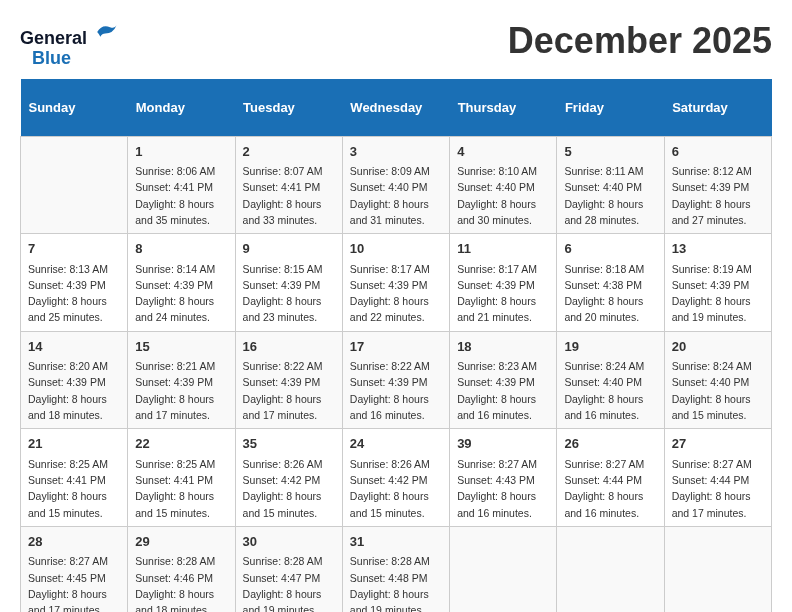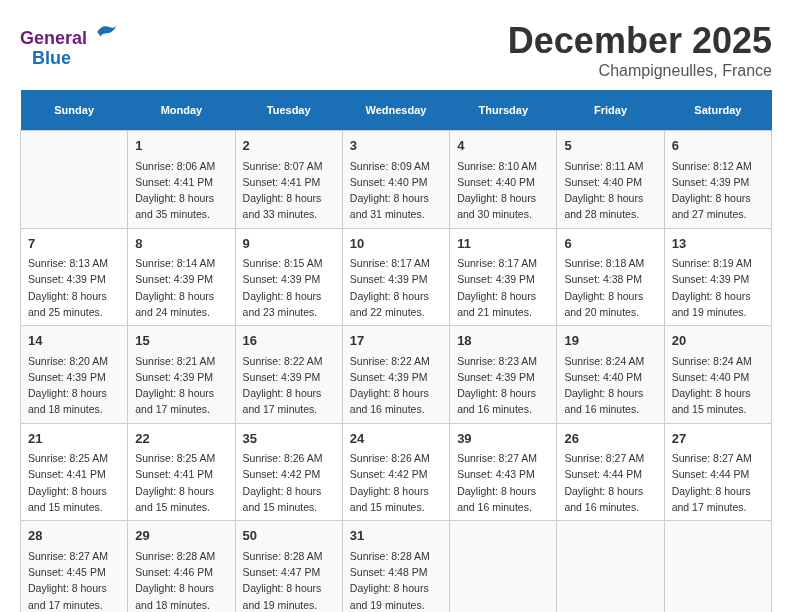--- a/index.html
+++ b/index.html
@@ -20,21 +20,21 @@
       display: flex;
       align-items: center;
     }
     .logo-text {
       font-size: 18px;
       font-weight: bold;
       color: #333;
       line-height: 1.1;
     }
     .logo-text span {
-      color: #701a75;
+      color: #0f172a;
     }
     .logo-icon {
       width: 24px;
       height: 24px;
       margin-left: 2px;
     }
     .title-block {
       text-align: right;
     }
     .month-title {
@@ -47,23 +47,23 @@
       color: #555;
     }
     table {
       width: 100%;
       border-collapse: collapse;
       font-size: 11px;
     }
     thead tr th {
       background-color: #1a6fb5;
       color: #fff;
-      text-align: center;
-      padding: 14px 8px;
-      font-size: 11px;
+      text-align: left;
+      padding: 21px 8px;
+      font-size: 13px;
       font-weight: bold;
     }
     tbody tr td {
       vertical-align: top;
       padding: 5px 7px;
       border: 1px solid #ccc;
       width: calc(100% / 7);
       min-height: 70px;
       color: #333;
       line-height: 1.5;
@@ -97,21 +97,20 @@
         <svg class="logo-icon" viewBox="0 0 30 24">
           <path d="M4 12 Q10 2 20 6 Q26 8 28 4 Q24 14 14 14 Q10 14 8 18 Q6 14 4 12Z" fill="#1a6fb5"></path>
         </svg>
         <br>
         <span style="color:#1a6fb5;margin-left:12px;">Blue</span>
       </div>
     </div>
   </div>
   <div class="title-block">
     <div class="month-title">December 2025</div>
-    <div class="location-title">Champigneulles, France</div>
   </div>
 </div>
 
 <table>
   <thead>
     <tr id="header-row">
         <th>Sunday</th>
         <th>Monday</th>
         <th>Tuesday</th>
         <th>Wednesday</th>
@@ -241,21 +240,21 @@
       <tr>
         <td>
           <span class="day-num">28</span>
           <div class="day-info">Sunrise: 8:27 AM<br>Sunset: 4:45 PM<br>Daylight: 8 hours<br>and 17 minutes.</div>
         </td>
         <td>
           <span class="day-num">29</span>
           <div class="day-info">Sunrise: 8:28 AM<br>Sunset: 4:46 PM<br>Daylight: 8 hours<br>and 18 minutes.</div>
         </td>
         <td>
-          <span class="day-num">50</span>
+          <span class="day-num">30</span>
           <div class="day-info">Sunrise: 8:28 AM<br>Sunset: 4:47 PM<br>Daylight: 8 hours<br>and 19 minutes.</div>
         </td>
         <td>
           <span class="day-num">31</span>
           <div class="day-info">Sunrise: 8:28 AM<br>Sunset: 4:48 PM<br>Daylight: 8 hours<br>and 19 minutes.</div>
         </td>
         <td></td>
         <td></td>
         <td></td>
       </tr>

